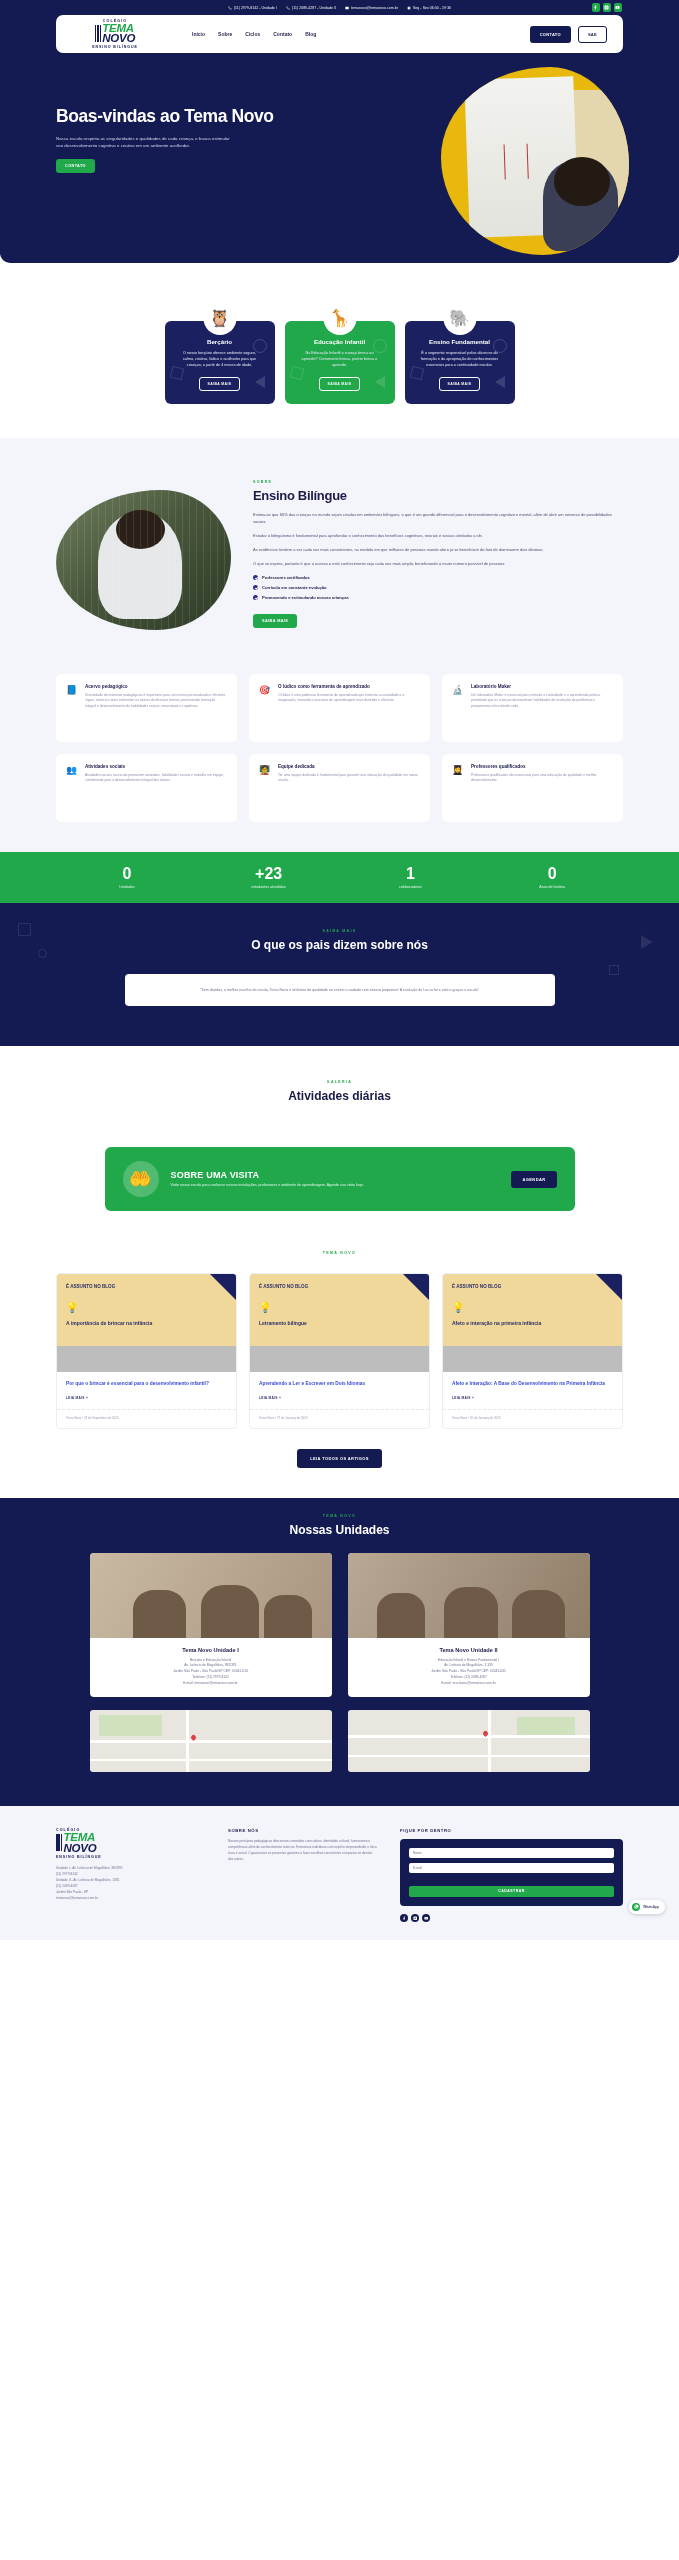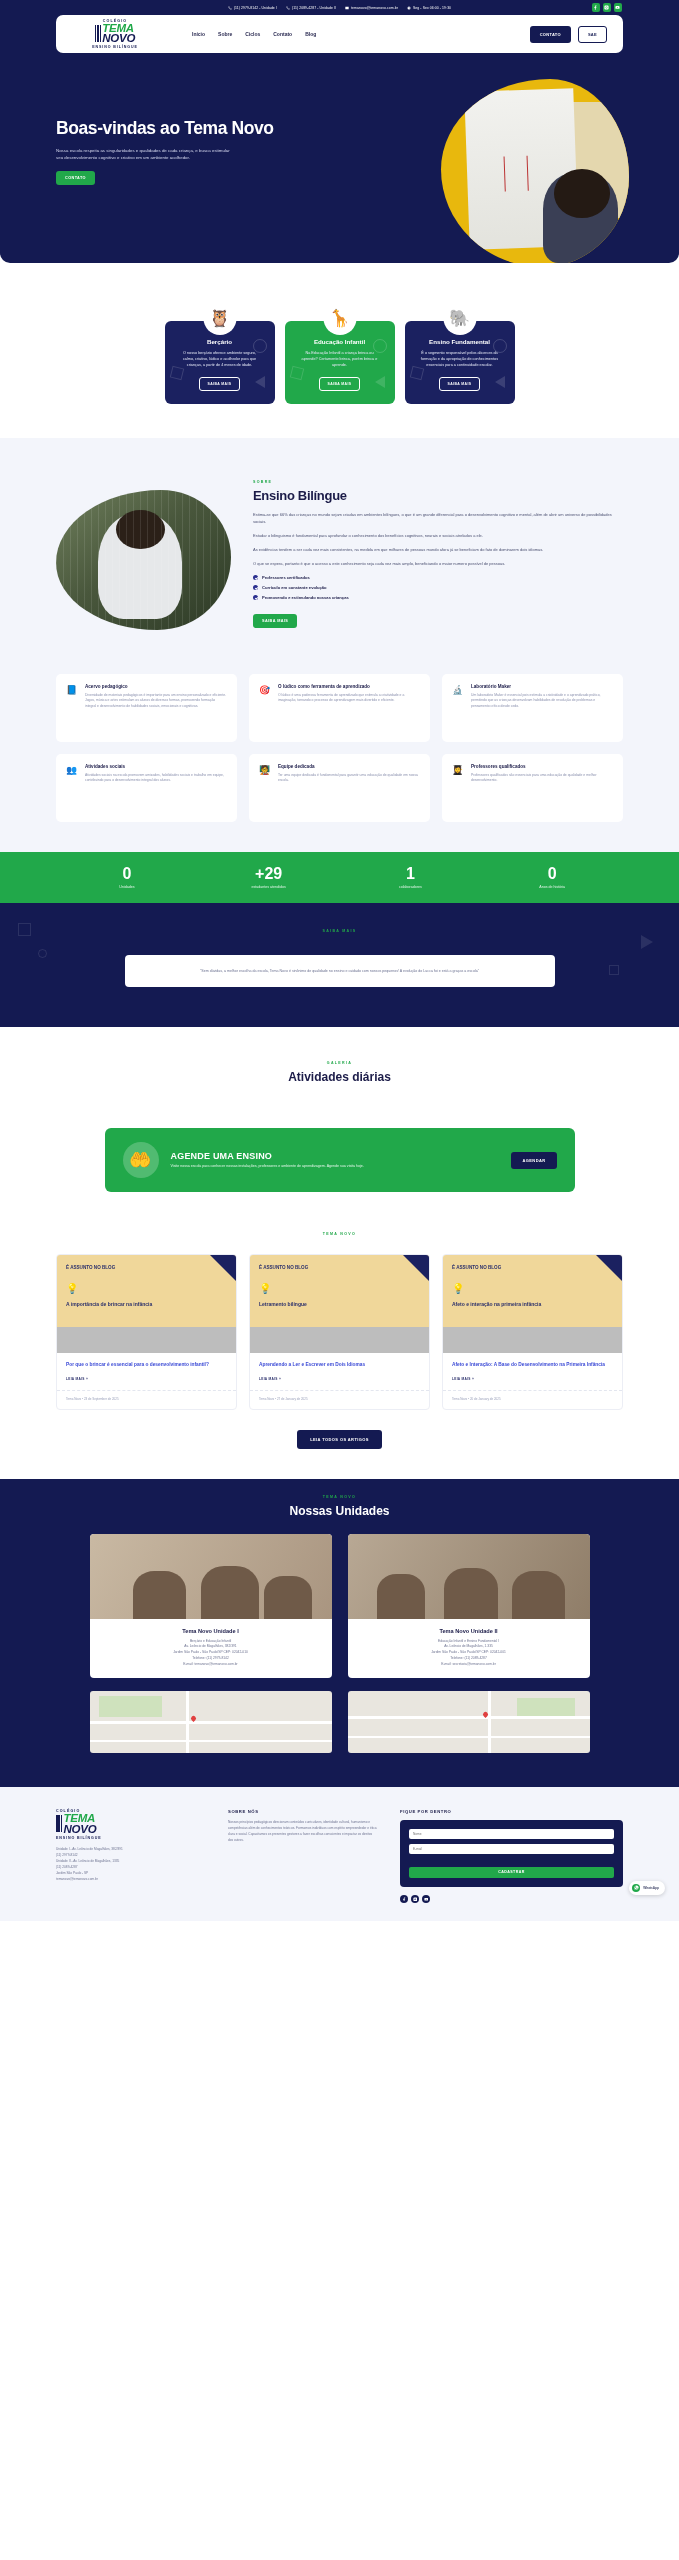--- a/index.html
+++ b/index.html
@@ -30,21 +30,21 @@
   .logo-tema{font-size:11.5px;font-weight:800;color:#21a84a;letter-spacing:-.2px;font-style:italic;}
   .logo-novo{font-size:11.5px;font-weight:800;color:#141a52;letter-spacing:-.2px;font-style:italic;}
   .logo-sub{font-size:3.6px;letter-spacing:.9px;color:#141a52;font-weight:700;margin-top:1.5px;}
   nav.mainnav{display:flex;gap:13px;margin-left:34px;}
   nav.mainnav a{font-size:5px;color:#2b2b52;text-decoration:none;font-weight:600;}
   .head-btns{margin-left:auto;display:flex;gap:7px;}
   .btn-contato{background:#141a52;color:#fff;font-size:4px;font-weight:700;letter-spacing:.3px;padding:5px 10px;border-radius:3px;border:none;}
   .btn-sae{background:#fff;color:#141a52;border:1px solid #141a52;font-size:4px;font-weight:700;letter-spacing:.3px;padding:5px 9px;border-radius:3px;}
 
   
-  .hero{background:#141a52;border-radius:0 0 10px 10px;padding:28px 0 40px;position:relative;overflow:hidden;min-height:210px;}
+  .hero{background:#141a52;border-radius:0 0 10px 10px;padding:16px 0 40px;position:relative;overflow:hidden;min-height:210px;}
   .hero-inner{width:567px;margin:0 auto;display:flex;align-items:center;position:relative;}
   .hero-left{width:225px;padding-top:38px;}
   .hero-h1{color:#fff;font-size:17.5px;line-height:1.12;font-weight:800;letter-spacing:-.4px;}
   .hero-p{color:#d6d9ef;font-size:4.4px;line-height:1.75;margin-top:8px;width:182px;}
   .btn-green{display:inline-block;margin-top:9px;background:#21a84a;color:#fff;font-size:3.8px;font-weight:700;letter-spacing:.4px;padding:5px 9px;border-radius:3px;border:none;}
   .hero-art{position:absolute;right:-6px;top:-2px;width:188px;height:188px;}
   .blob{position:absolute;inset:0;background:#e8b80d;border-radius:58% 42% 46% 54%/48% 52% 48% 52%;overflow:hidden;}
   .blob .ph-white{position:absolute;left:14%;top:6%;width:58%;height:84%;background:linear-gradient(#f2f2ef,#e3e3dd);transform:rotate(-2deg);}
   .blob .ph-beige{position:absolute;right:0;top:12%;width:34%;height:62%;background:#e4d7ae;}
   .blob .ph-kid{position:absolute;right:6%;bottom:2%;width:40%;height:48%;background:#3a3f55;border-radius:40% 40% 20% 20%;}
@@ -400,55 +400,56 @@
     </div>
   </section>
 
   <section class="stats">
     <div class="stats-row">
       <div class="stat">
         <div class="num">0</div>
         <div class="lbl">Unidades</div>
       </div>
       <div class="stat">
-        <div class="num">+29</div>
+        <div class="num">+23</div>
         <div class="lbl">estudantes atendidos</div>
       </div>
       <div class="stat">
         <div class="num">1</div>
         <div class="lbl">colaboradores</div>
       </div>
       <div class="stat">
         <div class="num">0</div>
         <div class="lbl">Anos de história</div>
       </div>
     </div>
   </section>
 
   <section class="depo">
     <div class="d1"></div>
     <div class="d2"></div>
     <div class="d3"></div>
     <div class="d4"></div>
     <div class="center-eyebrow">SAIBA MAIS</div>
+    <h2>O que os pais dizem sobre nós</h2>
     <div class="quote-card">
       <p>"Sem dúvidas, a melhor escolha da escola, Tema Novo é sinônimo de qualidade no ensino e cuidado com nossos pequenos! A evolução do Lucca foi e está a graças a escola"</p>
     </div>
   </section>
 
   <section class="ativ">
     <div class="center-eyebrow">GALERIA</div>
     <h2>Atividades diárias</h2>
   </section>
 
   <section class="agende-wrap">
     <div class="agende">
       <div class="acirc">🤲</div>
       <div>
-        <h3>AGENDE UMA ENSINO</h3>
+        <h3>SOBRE UMA VISITA</h3>
         <p>Visite nossa escola para conhecer nossas instalações, professores e ambiente de aprendizagem. Agende sua visita hoje.</p>
       </div>
       <button class="btn-navy">AGENDAR</button>
     </div>
   </section>
 
   <section class="blog">
     <div class="center-eyebrow">TEMA NOVO</div>
     <div class="blog-grid">
       <article class="post">

